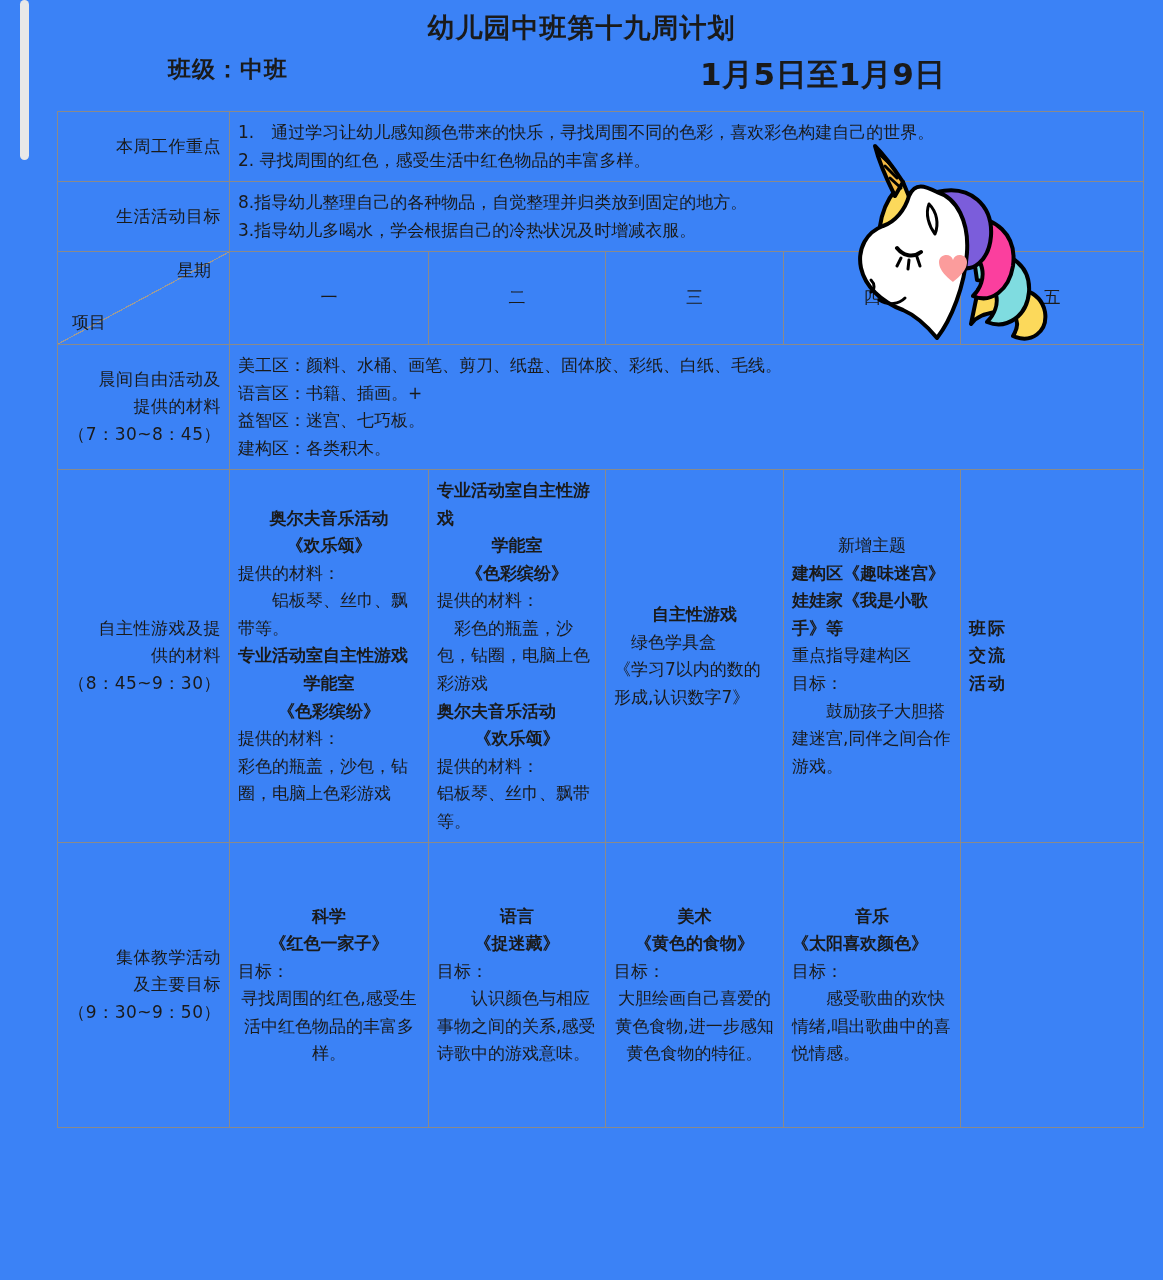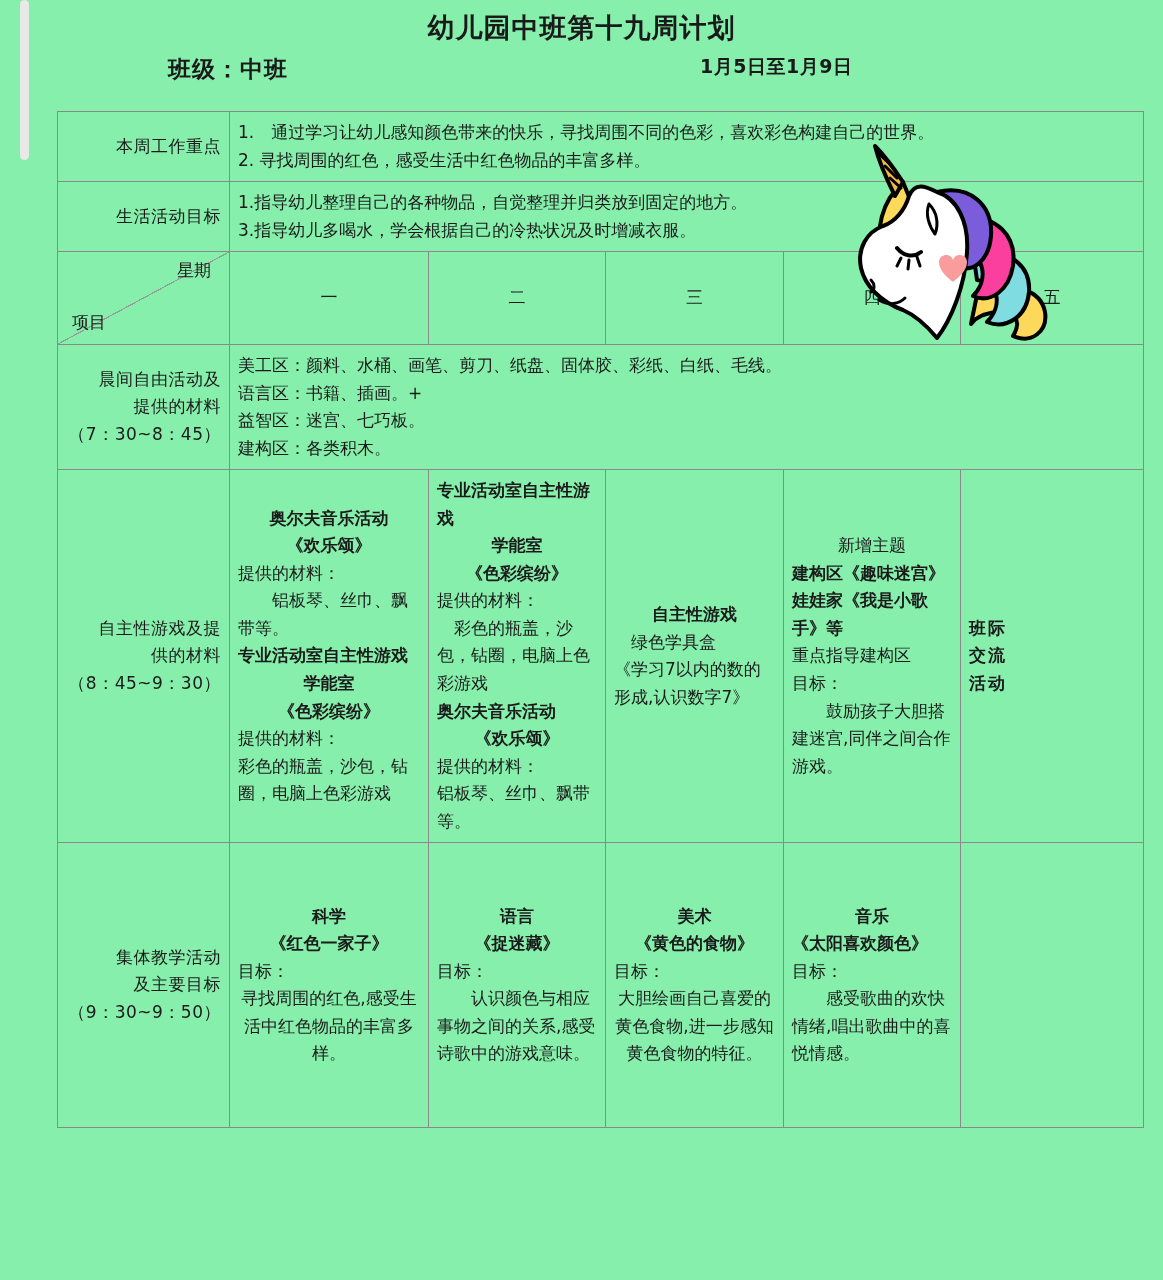--- a/index.html
+++ b/index.html
@@ -12,21 +12,21 @@
     height: 1280px;
     position: relative;
     font-family: "DejaVu Sans", "Liberation Sans", sans-serif;
     color: #1a1a1a;
     overflow: hidden;
   }
 
   .page {
     position: absolute;
     inset: 0;
-    background: #86efac;
+    background: #3b82f6;
   }
 
   
   .scrollbar-track {
     position: absolute;
     left: 20px;
     top: 0px;
     width: 9px;
     height: 160px;
     background: #e8e8e8;
@@ -53,21 +53,21 @@
     left: 168px;
     top: 0;
     font-size: 23px;
     font-weight: bold;
     letter-spacing: 1px;
   }
   .meta-dates {
     position: absolute;
     left: 700px;
     top: 0;
-    font-size: 19px;
+    font-size: 31px;
     font-weight: bold;
     letter-spacing: 0.5px;
   }
 
   table.plan {
     position: absolute;
     left: 57px;
     top: 111px;
     width: 1086px;
     border-collapse: collapse;
@@ -184,21 +184,21 @@
       <td class="lbl">本周工作重点</td>
       <td class="content-cell" colspan="5">
         <p>1.　通过学习让幼儿感知颜色带来的快乐，寻找周围不同的色彩，喜欢彩色构建自己的世界。</p>
         <p>2. 寻找周围的红色，感受生活中红色物品的丰富多样。</p>
       </td>
     </tr>
 
     <tr>
       <td class="lbl">生活活动目标</td>
       <td class="content-cell" colspan="5">
-        <p>1.指导幼儿整理自己的各种物品，自觉整理并归类放到固定的地方。</p>
+        <p>8.指导幼儿整理自己的各种物品，自觉整理并归类放到固定的地方。</p>
         <p>3.指导幼儿多喝水，学会根据自己的冷热状况及时增减衣服。</p>
       </td>
     </tr>
 
 
     <tr>
       <td class="corner">
         <div class="diag"></div>
         <span class="wk">星期</span>
         <span class="item">项目</span>

